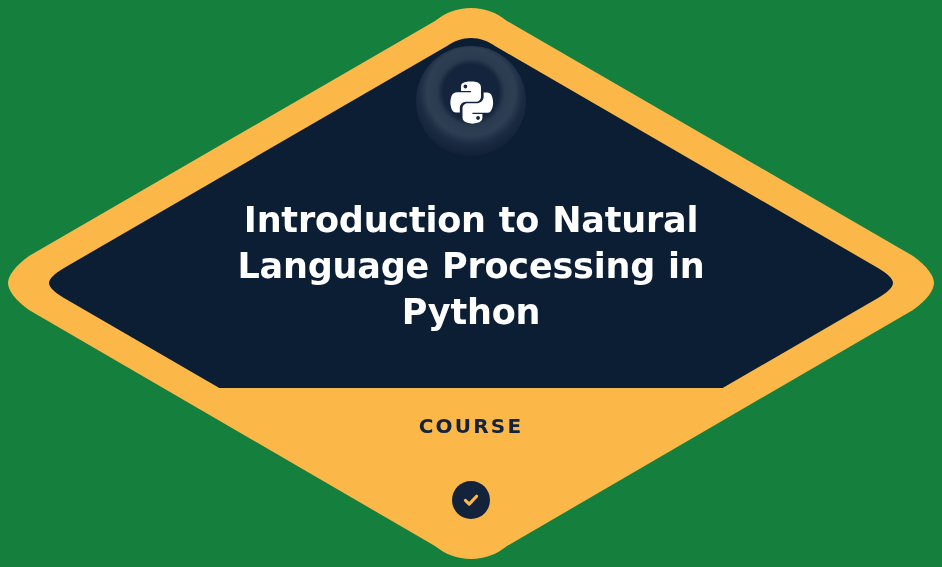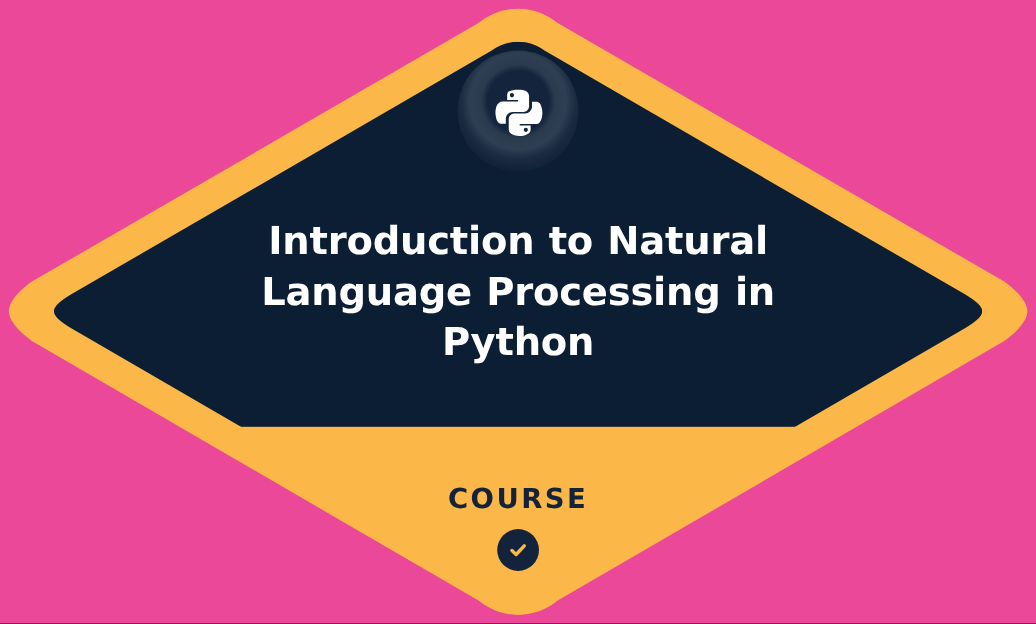--- a/index.html
+++ b/index.html
@@ -11,21 +11,21 @@
     width: 942px;
     height: 567px;
     overflow: hidden;
     font-family: "Liberation Sans", sans-serif;
   }
 
   #badge-root {
     position: relative;
     width: 942px;
     height: 567px;
-    background: #ec4899;
+    background: #15803d;
   }
 
   
   .diamond-svg {
     position: absolute;
     left: 0;
     top: 0;
     width: 942px;
     height: 567px;
     display: block;
@@ -90,26 +90,25 @@
   
   .complete-label {
     position: absolute;
     left: 50%;
     top: 408px;
     width: 520px;
     margin-left: -260px;
     text-align: center;
     color: #13233b;
     font-family: "DejaVu Sans", "Liberation Sans", sans-serif;
-    font-size: 25px;
+    font-size: 20px;
     font-weight: bold;
     line-height: 36px;
     letter-spacing: 2.2px;
     text-transform: uppercase;
-    margin-top: 28px;
   }
   .complete-label .line { display: block; }
 
   .check-badge {
     position: absolute;
     left: 50%;
     top: 481px;
     width: 38px;
     height: 38px;
     margin-left: -19px;

